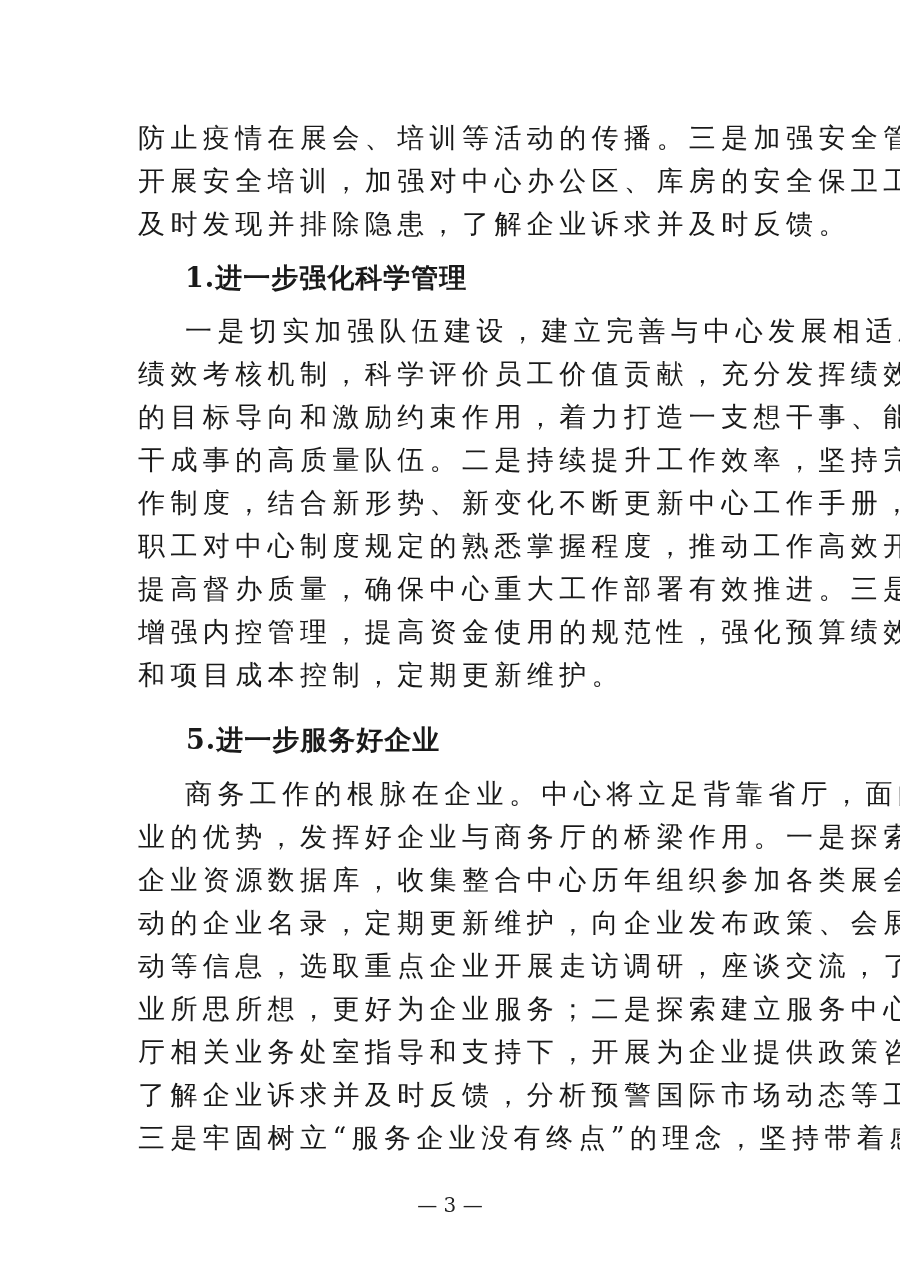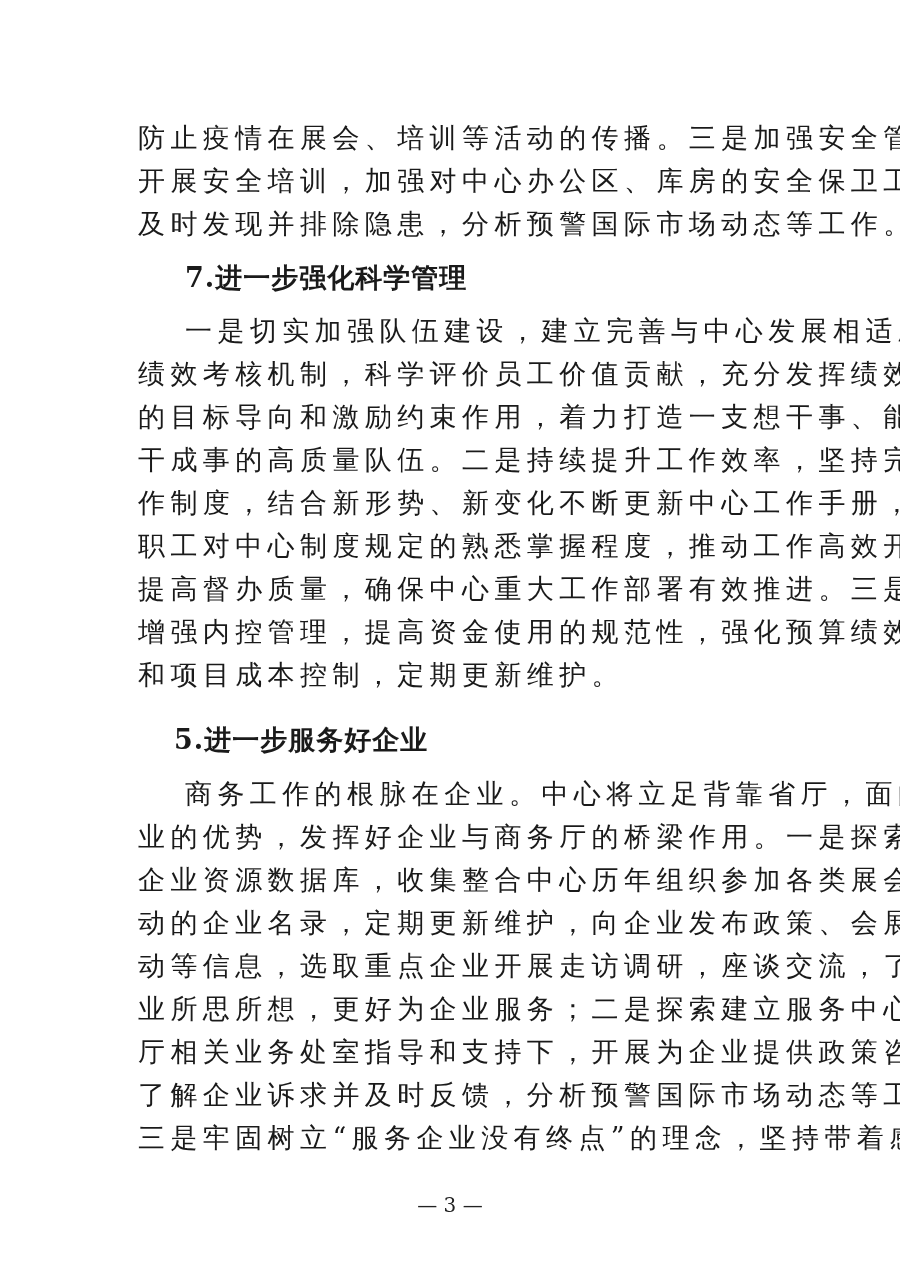--- a/index.html
+++ b/index.html
@@ -11,35 +11,35 @@
   .heading { font-weight: bold; letter-spacing: 1px; font-size: 27px; }
   .footer { position: absolute; top: 1190px; left: 0; width: 900px; text-align: center;
             font-size: 20px; line-height: 30px; color: #222; }
 </style>
 </head>
 <body>
 
 <div class="page">
   <div class="line" style="top:118px">防止疫情在展会、培训等活动的传播。三是加强安全管理，</div>
   <div class="line" style="top:161px">开展安全培训，加强对中心办公区、库房的安全保卫工作，</div>
-  <div class="line" style="top:204px">及时发现并排除隐患，分析预警国际市场动态等工作。</div>
+  <div class="line" style="top:204px">及时发现并排除隐患，了解企业诉求并及时反馈。</div>
 
-  <div class="line heading" style="top:258px; left:185px">7.进一步强化科学管理</div>
+  <div class="line heading" style="top:258px; left:185px">1.进一步强化科学管理</div>
 
   <div class="line" style="top:311px; left:185px">一是切实加强队伍建设，建立完善与中心发展相适应的</div>
   <div class="line" style="top:354px">绩效考核机制，科学评价员工价值贡献，充分发挥绩效考核</div>
   <div class="line" style="top:397px">的目标导向和激励约束作用，着力打造一支想干事、能干事、</div>
   <div class="line" style="top:440px">干成事的高质量队伍。二是持续提升工作效率，坚持完善工</div>
   <div class="line" style="top:483px">作制度，结合新形势、新变化不断更新中心工作手册，强化</div>
   <div class="line" style="top:526px">职工对中心制度规定的熟悉掌握程度，推动工作高效开展。</div>
   <div class="line" style="top:569px">提高督办质量，确保中心重大工作部署有效推进。三是着力</div>
   <div class="line" style="top:612px">增强内控管理，提高资金使用的规范性，强化预算绩效管理</div>
   <div class="line" style="top:655px">和项目成本控制，定期更新维护。</div>
 
-  <div class="line heading" style="top:720px; left:174px">5.进一步服务好企业</div>
+  <div class="line heading" style="top:720px; left:186px">5.进一步服务好企业</div>
 
   <div class="line" style="top:774px; left:185px">商务工作的根脉在企业。中心将立足背靠省厅，面向企</div>
   <div class="line" style="top:817px">业的优势，发挥好企业与商务厅的桥梁作用。一是探索建立</div>
   <div class="line" style="top:860px">企业资源数据库，收集整合中心历年组织参加各类展会、活</div>
   <div class="line" style="top:903px">动的企业名录，定期更新维护，向企业发布政策、会展、活</div>
   <div class="line" style="top:946px">动等信息，选取重点企业开展走访调研，座谈交流，了解企</div>
   <div class="line" style="top:989px">业所思所想，更好为企业服务；二是探索建立服务中心，在</div>
   <div class="line" style="top:1032px">厅相关业务处室指导和支持下，开展为企业提供政策咨询，</div>
   <div class="line" style="top:1075px">了解企业诉求并及时反馈，分析预警国际市场动态等工作；</div>
   <div class="line" style="top:1118px">三是牢固树立“服务企业没有终点”的理念，坚持带着感情、</div>

